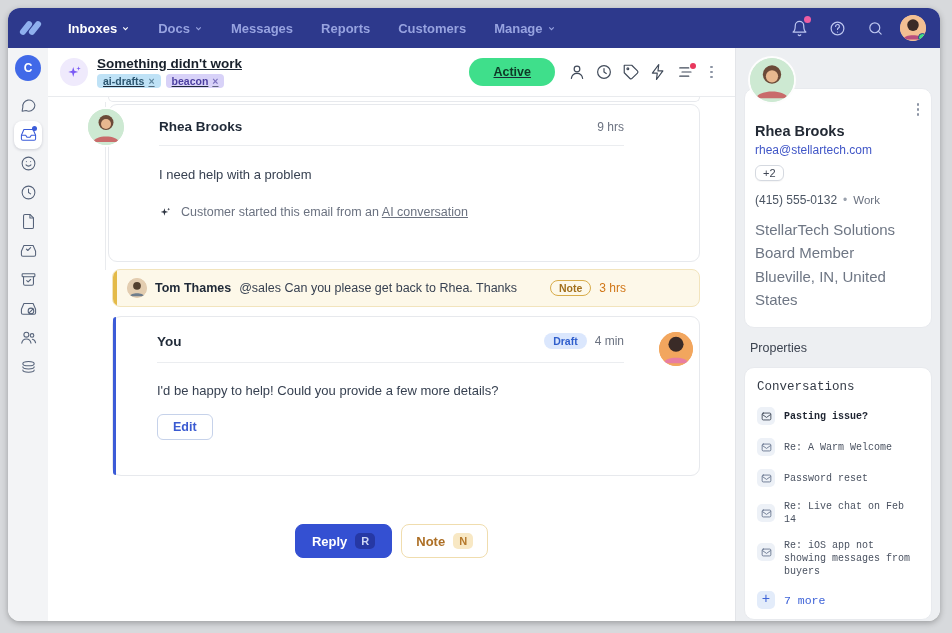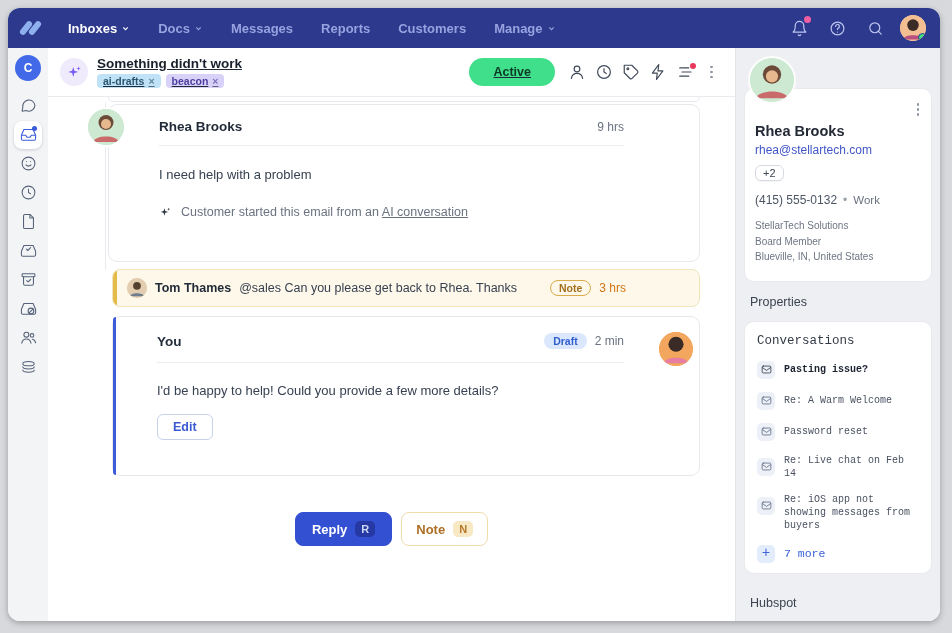--- a/index.html
+++ b/index.html
@@ -79,21 +79,21 @@
   .draft-card { position:absolute; left:64px; top:219px; width:588px; height:160px; background:#fff; border:1px solid #e7e9ed; border-radius:9px; padding-top:16px; overflow:visible; }
   .draft-bar { position:absolute; left:0; top:0; bottom:0; width:3px; background:#3c5bd7; border-radius:3px 0 0 3px; }
   .draft-head { display:flex; align-items:center; padding:0 75px 0 44px; }
   .draft-right { margin-left:auto; display:flex; align-items:center; gap:8px; }
   .draft-pill { background:#dbe7fd; color:#2f5ecc; font-size:10.5px; font-weight:700; border-radius:10px; padding:2px 9px; }
   .av-draft { position:absolute; right:6px; top:15px; width:34px; height:34px; background:#f2a65e; box-shadow:0 0 0 2px #fff; }
   .draft-divider { height:1px; background:#ebedf0; margin:13px 75px 0 44px; }
   .draft-body { margin:20px 75px 0 44px; font-size:13px; color:#374151; }
   .edit-btn { margin:16px 0 0 44px; background:#fff; border:1px solid #c6d2ea; border-radius:6px; color:#3a5ad1; font-size:12.5px; font-weight:600; padding:5px 15px; cursor:pointer; font-family:inherit; }
 
-  .actions { position:absolute; left:0; right:0; top:415px; display:flex; justify-content:center; gap:9px; }
+  .actions { position:absolute; left:0; right:0; top:427px; display:flex; justify-content:center; gap:9px; }
   .btn { display:flex; align-items:center; gap:8px; border-radius:8px; font-size:13px; font-weight:700; padding:8px 16px; cursor:pointer; font-family:inherit; }
   .btn-reply { background:#3450d2; border:1px solid #3450d2; color:#fff; }
   .key-badge { font-size:11px; font-weight:700; border-radius:5px; padding:2px 6px; }
   .btn-reply .key-badge { background:#2638a4; color:#cdd6f5; }
   .btn-note { background:#fff; border:1px solid #f0ddae; color:#ad6f25; padding:8px 14px; }
   .btn-note .key-badge { background:#f8e8c4; color:#b5782b; }
 
   
   .panel { flex:1; background:#edeff2; position:relative; font-size:12px; }
   .p-avatar { position:absolute; left:14px; top:10px; width:44px; height:44px; background:#cde9d2; box-shadow:0 0 0 2px #fdfdfd; z-index:2; }
@@ -101,21 +101,21 @@
   .p-card.profile { margin-top:40px; padding:34px 12px 16px 10px; }
   .kebab { display:flex; flex-direction:column; gap:2.5px; align-items:center; cursor:pointer; padding:4px; }
   .kebab i { width:2.5px; height:2.5px; border-radius:50%; background:#8b93a3; }
   .p-kebab { position:absolute; right:8px; top:10px; }
   .p-name { font-size:14.5px; font-weight:700; color:#232a35; }
   .p-email { margin-top:4px; color:#4056c7; font-size:12px; cursor:pointer; display:block; text-decoration:none; }
   .p-more { display:inline-block; margin-top:8px; border:1px solid #d5d9e0; border-radius:6px; background:#fff; padding:1px 7px; font-size:11px; color:#3f4654; cursor:pointer; box-shadow:0 1px 1px rgba(0,0,0,.04); }
   .p-phone { margin-top:12px; color:#4b5563; font-size:12px; display:flex; align-items:center; gap:6px; }
   .p-phone .sep { color:#9aa1ad; }
   .p-phone .ptype { color:#6b7280; font-size:11.5px; }
-  .p-company { margin-top:11px; color:#6e7684; font-size:10px; line-height:1.55; }
+  .p-company { margin-top:11px; color:#6e7684; font-size:15px; line-height:1.55; }
   .p-section { margin:13px 15px 12px 14px; color:#3c4350; font-size:12.5px; cursor:pointer; }
   .p-card.convs { padding:12px 12px 10px;font-family:Liberation Mono, monospace; }
   .convs-title { color:#333a46; font-size:12.5px; margin-bottom:4px; }
   .conv-item { display:flex; align-items:center; gap:9px; margin-top:13px; cursor:pointer; }
   .conv-ic { width:18px; height:18px; border-radius:5px; background:#edf1f7; display:flex; align-items:center; justify-content:center; flex:none; }
   .conv-ic svg { stroke:#5c6b85; fill:none; stroke-width:1.8; stroke-linecap:round; stroke-linejoin:round; }
   .conv-label { font-size:10px; color:#4a5261; line-height:1.3; }
   .conv-item.first .conv-label { color:#1d2330; font-weight:700; }
   .conv-item.first .conv-ic svg { stroke:#2f3949; }
   .more-row { display:flex; align-items:center; gap:9px; margin-top:13px; cursor:pointer; }
@@ -377,21 +377,21 @@
             <span class="note-time">3 hrs</span>
           </span>
         </div>
 
         <div class="draft-card">
           <span class="draft-bar"></span>
           <div class="draft-head">
             <span class="author">You</span>
             <span class="draft-right">
               <span class="draft-pill">Draft</span>
-              <span class="time">2 min</span>
+              <span class="time">4 min</span>
             </span>
           </div>
           <div class="avatar av-draft">
             <svg class="person-svg" viewBox="0 0 36 36">
                 <circle cx="18" cy="18" r="18" fill="#f2a65e"></circle>
                 <circle cx="18" cy="13" r="8" fill="#3a2b27"></circle>
                 <path d="M5 33c1.5-7.5 24.5-7.5 26 0z" fill="#e87ea1"></path>
               </svg>
           </div>
           <div class="draft-divider"></div>

